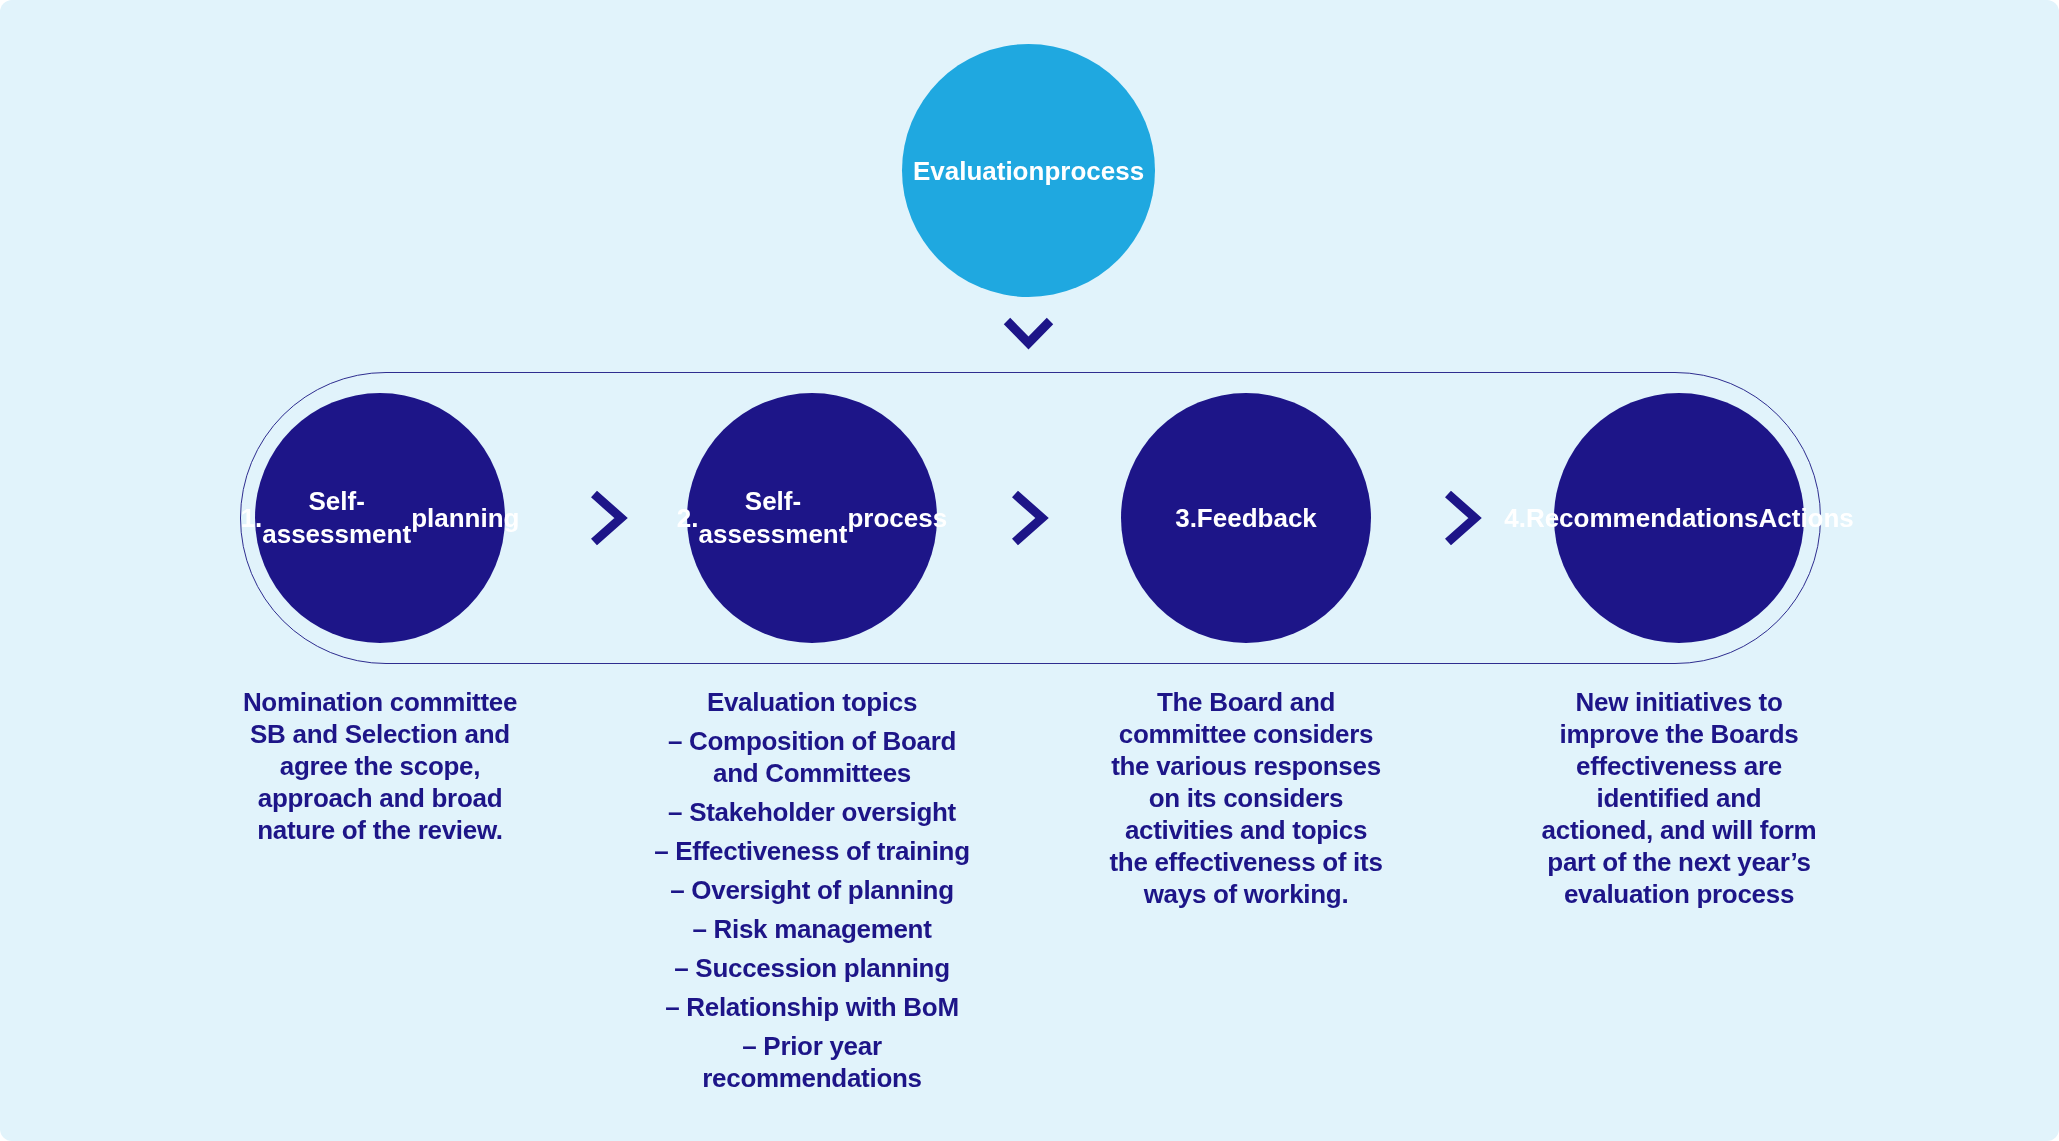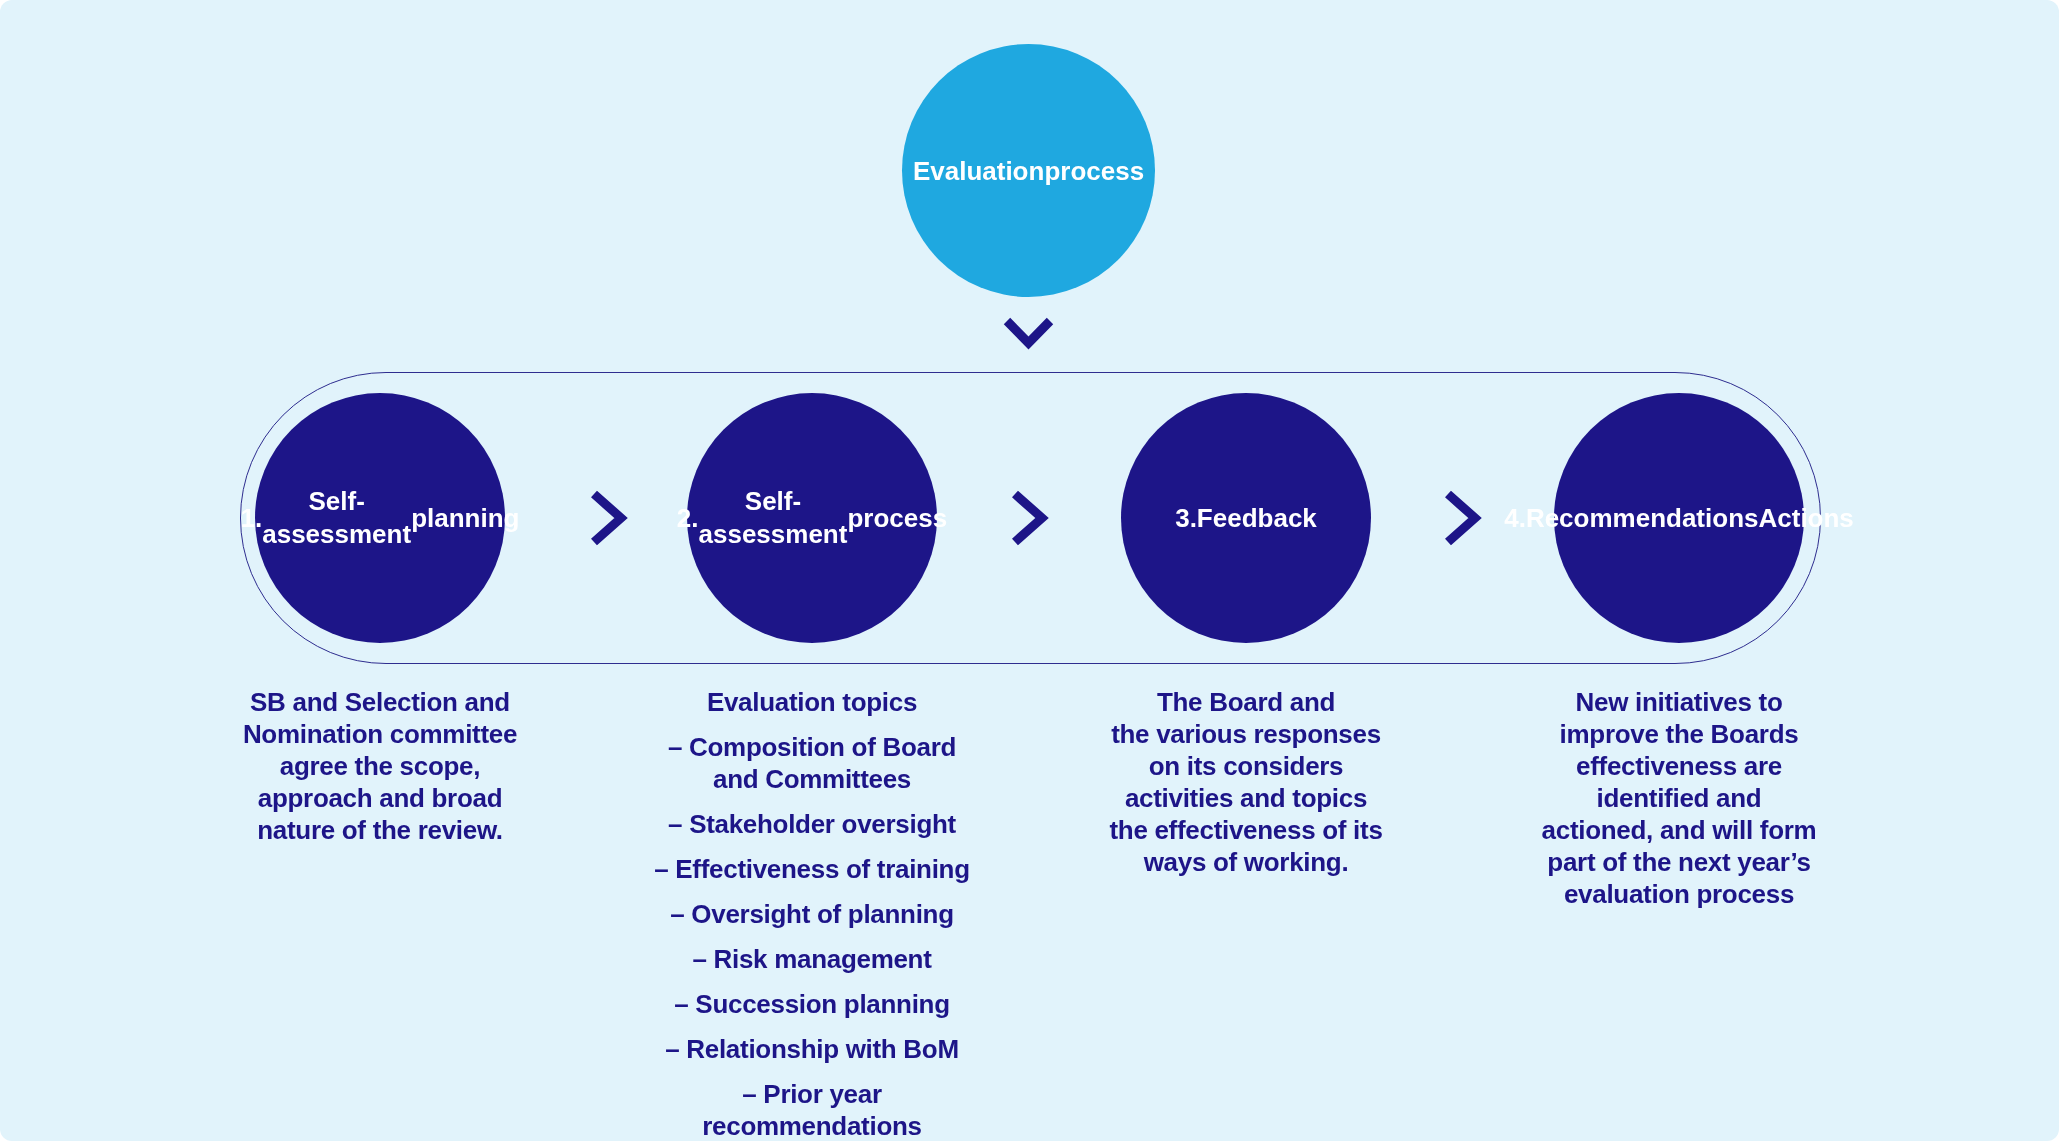--- a/index.html
+++ b/index.html
@@ -51,21 +51,21 @@
   .cr1{left:588px;} .cr2{left:1009px;} .cr3{left:1442px;}
   .col{
     position:absolute;top:686px;width:420px;
     color:var(--navy);
     text-align:center;
     font-size:26px;line-height:32px;
     letter-spacing:-0.3px;
   }
   .col1{left:170px;} .col2{left:602px;} .col3{left:1036px;} .col4{left:1469px;}
   .line{min-height:32px;}
-  .dash-item{margin-top:13px;}
+  .dash-item{margin-top:7px;}
   svg polyline{fill:none;stroke:currentColor;stroke-width:9;stroke-linejoin:miter;stroke-linecap:butt;}
 </style>
 </head>
 <body>
 
 <div class="canvas">
 
   <div class="circle top-circle">
       <div class="line">Evaluation</div>
       <div class="line">process</div>
@@ -101,41 +101,42 @@
     <polyline points="6,5 33,29 6,53"></polyline>
   </svg>
   <svg class="chevron chevron-right cr2" viewBox="0 0 40 58">
     <polyline points="6,5 33,29 6,53"></polyline>
   </svg>
   <svg class="chevron chevron-right cr3" viewBox="0 0 40 58">
     <polyline points="6,5 33,29 6,53"></polyline>
   </svg>
 
   <div class="col col1">
+      <div class="line">Nomination committee</div>
       <div class="line">SB and Selection and</div>
-      <div class="line">Nomination committee</div>
       <div class="line">agree the scope,</div>
       <div class="line">approach and broad</div>
       <div class="line">nature of the review.</div>
     </div>
   <div class="col col2">
       <div class="line">Evaluation topics</div>
       <div class="line dash-item">– Composition of Board</div>
       <div class="line">and Committees</div>
       <div class="line dash-item">– Stakeholder oversight</div>
       <div class="line dash-item">– Effectiveness of training</div>
       <div class="line dash-item">– Oversight of planning</div>
       <div class="line dash-item">– Risk management</div>
       <div class="line dash-item">– Succession planning</div>
       <div class="line dash-item">– Relationship with BoM</div>
       <div class="line dash-item">– Prior year</div>
       <div class="line">recommendations</div>
     </div>
   <div class="col col3">
       <div class="line">The Board and</div>
+      <div class="line">committee considers</div>
       <div class="line">the various responses</div>
       <div class="line">on its considers</div>
       <div class="line">activities and topics</div>
       <div class="line">the effectiveness of its</div>
       <div class="line">ways of working.</div>
     </div>
   <div class="col col4">
       <div class="line">New initiatives to</div>
       <div class="line">improve the Boards</div>
       <div class="line">effectiveness are</div>

